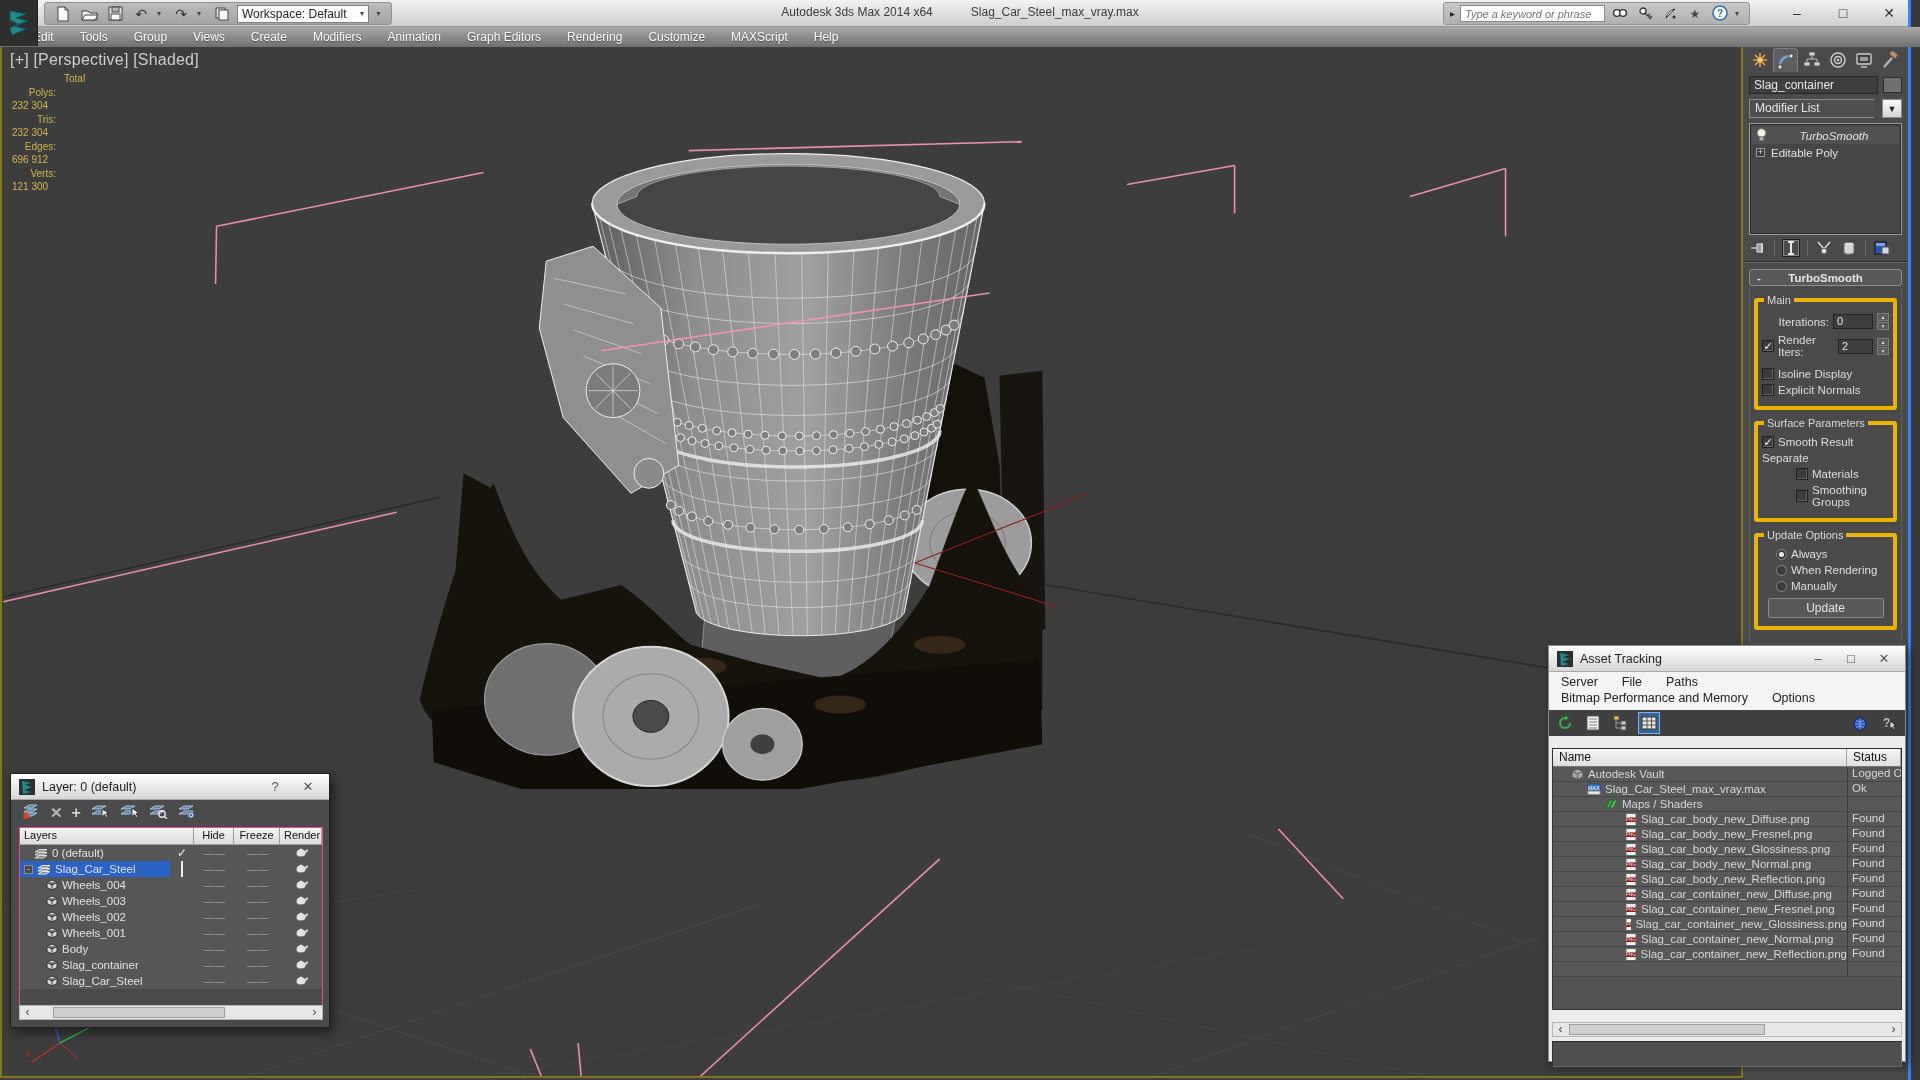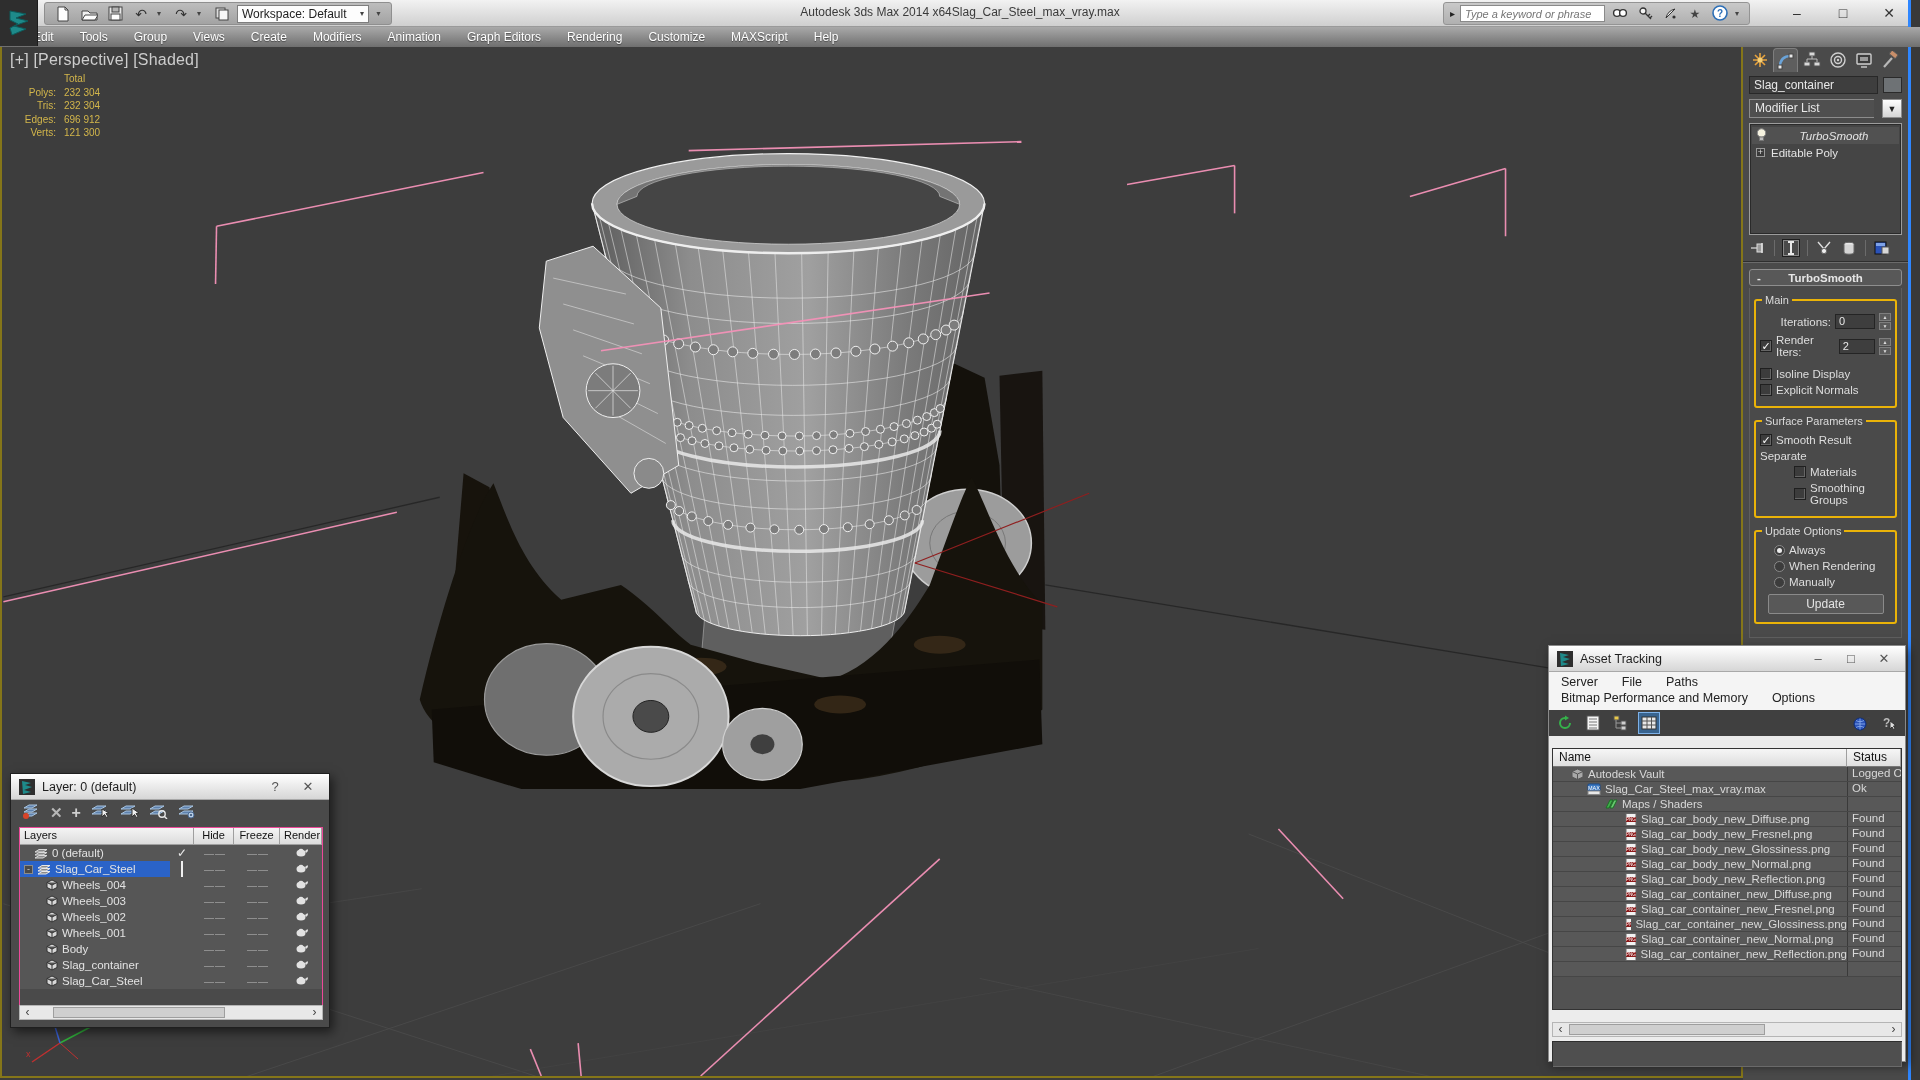--- a/index.html
+++ b/index.html
@@ -12,42 +12,42 @@
     background:linear-gradient(#f2f2f2,#cfcfcf); border-bottom:1px solid #9a9a9a; }
   .logo-block{ position:absolute; left:0; top:0; width:38px; height:46px; background:#2e2e2e;
     border-right:1px solid #1c1c1c; display:flex; align-items:center; justify-content:center; z-index:30;}
   .qat{ position:absolute; left:44px; top:2px; height:23px; display:flex; align-items:center; gap:6px;
     background:linear-gradient(#bdbdbd,#a3a3a3); border:1px solid #8f8f8f; border-radius:3px; padding:0 8px;}
   .qat-btn{ width:20px; height:19px; display:flex; align-items:center; justify-content:center; color:#333; font-size:14px;}
   .mini-arrow{ font-size:8px; color:#444; width:8px; }
   .workspace-field{ background:#fdfdfd; border:1px solid #7e7e7e; height:18px; width:132px;
     display:flex; align-items:center; justify-content:space-between; padding:0 4px; font-size:12px; color:#222;}
   .win-title{ position:absolute; top:5px; left:0; width:100%; text-align:center; color:#3a3a3a; font-size:12px; pointer-events:none;}
-  .win-title span{ margin:0 0; }
+  .win-title span{ margin:0 19px; }
   .infocenter{ position:absolute; right:170px; top:2px; height:23px; display:flex; align-items:center; gap:5px;
     background:linear-gradient(#c9c9c9,#b0b0b0); border:1px solid #949494; border-radius:3px; padding:0 6px;}
   .ic-expand{ font-size:10px; color:#222;}
   .search-input{ width:145px; height:17px; border:1px solid #8a8a8a; font-size:11px; font-style:italic;
     padding:0 4px; color:#777; background:#fff; font-family:"Liberation Sans",sans-serif;}
   .ic-btn{ width:20px; height:19px; display:flex; align-items:center; justify-content:center; }
   .win-controls{ position:absolute; right:8px; top:0px; display:flex; }
   .win-btn{ width:46px; height:25px; display:flex; align-items:center; justify-content:center;
     color:#333; font-size:14px; }
 
   
   .menubar{ position:absolute; left:0; top:27px; width:1920px; height:20px;
     background:linear-gradient(#a9a9a9,#6f6f6f); display:flex; align-items:center; padding-left:20px; z-index:5;}
   .menu-item{ color:#fff; text-shadow:0 1px 1px rgba(0,0,0,.45); font-size:12px; padding:0 13px; height:18px; line-height:18px;}
 
   
   .viewport{ position:absolute; left:0; top:45px; width:1743px; height:1033px;
     background:#3d3d3d; border:2px solid #857619; }
   .vp-label{ position:absolute; left:8px; top:4px; color:#cdcdcd; font-size:16px; letter-spacing:.2px;}
   .vp-stats{ position:absolute; left:10px; top:25px; color:#d3b64b; font-size:10px; line-height:13.5px;}
-  .stat-row{ display:flex; }
+  .stat-row{ display:flex;flex-direction:column; }
   .stat-label{ width:44px; text-align:right; margin-right:8px;}
   .stats-header{ margin-left:52px; }
   #scene{ position:absolute; left:0; top:0; width:100%; height:100%; }
   .axis-gizmo{ position:absolute; left:18px; bottom:8px; }
 
   
   .cmdpanel{ position:absolute; left:1743px; top:44px; width:165px; height:1036px; background:#4a4a4a;
     color:#dcdcdc; font-size:11.5px;}
   .blue-edge{ position:absolute; left:1908px; top:0; width:3px; height:1080px; background:#2e86ff; }
   .right-strip{ position:absolute; left:1911px; top:0; width:9px; height:1080px; background:#393939; }
@@ -74,21 +74,21 @@
   .cp-stacktools{ display:flex; align-items:center; height:22px; padding:2px 6px; gap:7px; }
   .st-sep{ width:1px; height:16px; background:#2f2f2f; border-right:1px solid #6b6b6b;}
   .st-btn{ display:flex; align-items:center; justify-content:center; width:18px; height:18px;}
   .st-btn.active{ border:1px solid #1e1e1e; box-shadow:inset 0 0 0 1px #888; }
   .cp-divider{ height:2px; border-top:1px solid #2e2e2e; border-bottom:1px solid #6b6b6b; margin:2px 0 6px 0;}
   .rollout-head{ margin:0 6px; height:17px; background:#585858; border:1px solid #8e8e8e; border-radius:3px;
     display:flex; align-items:center; color:#e6e6e6; font-weight:bold; font-size:11.5px;}
   .rollout-minus{ width:18px; text-align:center; font-weight:bold;}
   .rollout-title{ flex:1; text-align:center; margin-right:18px;}
   .rollout-body{ margin:2px 6px; border:1px solid #5e5e5e; border-top:none; padding:4px 2px 6px 2px;}
-  fieldset{ border:2px solid #eab308; border-radius:3px; margin:2px 2px 7px 2px; padding:3px 4px 6px 4px;}
+  fieldset{ border:4px solid #eab308; border-radius:3px; margin:2px 2px 7px 2px; padding:3px 4px 6px 4px;}
   legend{ font-size:11px; color:#dadada; padding:0 3px; margin-left:2px;}
   .frow{ display:flex; align-items:center; margin:4px 0; gap:4px;}
   .frow .lbl{ color:#dedede; }
   .spin-field{ width:40px; height:15px; background:#3e3e3e; border:1px solid #242424; color:#e6e6e6;
     font-size:11px; padding:0 3px; }
   .spin-arrows{ display:flex; flex-direction:column; gap:1px;}
   .spin-btn{ width:12px; height:8px; background:#5b5b5b; border:1px solid #7e7e7e; color:#ddd; font-size:5px;
     display:flex; align-items:center; justify-content:center;}
   .cb{ width:12px; height:12px; background:#3c3c3c; border:1px solid #1f1f1f; box-shadow:inset -1px -1px 0 #666;
     color:#fff; font-size:11px; line-height:10px; text-align:center; flex:none;}

